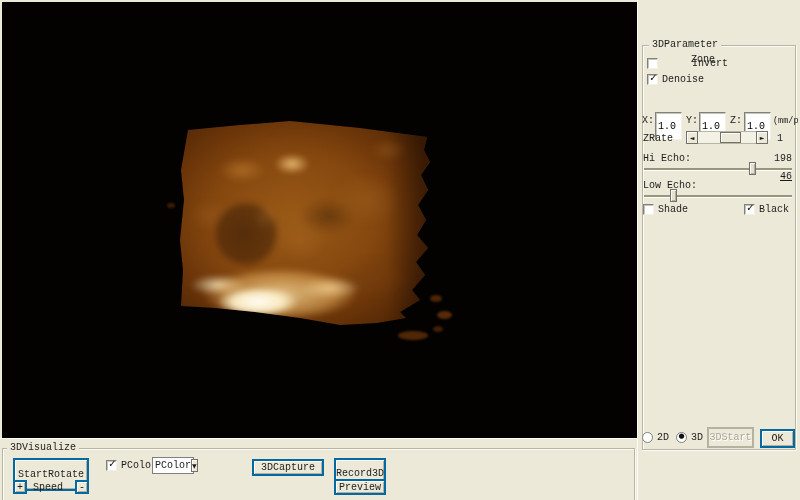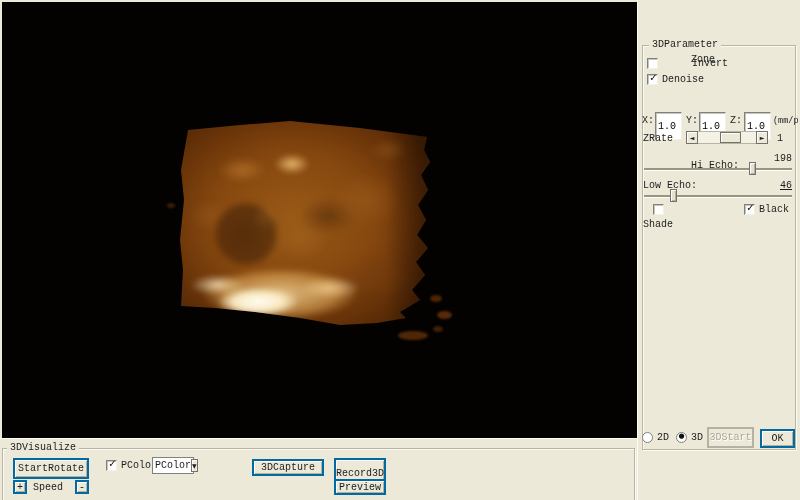--- a/index.html
+++ b/index.html
@@ -121,31 +121,31 @@
       <span class="lbl" style="left:0px; top:87px;">ZRate</span>
       <div class="scrollbar" style="left:43px; top:85px;">
         <span class="sc-btn">◄</span>
         <span class="sc-track">
             <span class="sc-thumb"></span>
           </span>
         <span class="sc-btn">►</span>
       </div>
       <span class="lbl" style="left:134px; top:87px;">1</span>
 
-      <span class="lbl" style="left:0px; top:114px;margin-left:48px;">Hi Echo:</span>
+      <span class="lbl" style="left:0px; top:107px;">Hi Echo:</span>
       <span class="lbl" style="right:3px; top:107px;">198</span>
       <div class="track" style="left:1px; right:3px; top:122px;"></div>
       <div class="thumb" style="left:106px; top:116px;"></div>
 
       <span class="lbl" style="left:0px; top:134px;">Low Echo:</span>
-      <span class="lbl" style="right:3px; top:134px;text-decoration:underline;">46</span>
+      <span class="lbl" style="right:3px; top:125px;text-decoration:underline;">46</span>
       <div class="track" style="left:1px; right:3px; top:149px;"></div>
       <div class="thumb" style="left:27px; top:143px;"></div>
 
-      <div class="row" style="left:0px; top:158px;flex-direction:column;">
+      <div class="row" style="left:0px; top:158px;">
         <span class="checkbox">
             <span class="mark"></span>
           </span>
         <span>Shade</span>
       </div>
       <div class="row" style="left:101px; top:158px;">
         <span class="checkbox">
             <span class="mark">✓</span>
           </span>
         <span>Black</span>
@@ -165,21 +165,21 @@
       </div>
       <div class="btn disabled" style="left:64px; top:381px; width:47px; height:21px;">3DStart</div>
       <div class="btn" style="left:117px; top:383px; width:35px; height:19px;">OK</div>
     </div>
   </div>
 
   <div class="bottom-panel">
     <div class="groupbox gb-vis">
       <span class="gb-label" style="left:4px;">3DVisualize</span>
 
-      <div class="btn" style="left:10px; top:9px; width:76px; height:21px;">StartRotate</div>
+      <div class="btn" style="left:10px; top:9px; width:76px; height:33px;">StartRotate</div>
       <div class="btn" style="left:10px; top:31px; width:14px; height:14px;">+</div>
       <span class="lbl" style="left:30px; top:33px;">Speed</span>
       <div class="btn" style="left:72px; top:31px; width:14px; height:14px;">-</div>
 
       <div class="row" style="left:103px; top:11px;">
         <span class="checkbox">
             <span class="mark">✓</span>
           </span>
         <span>PColor</span>
       </div>

